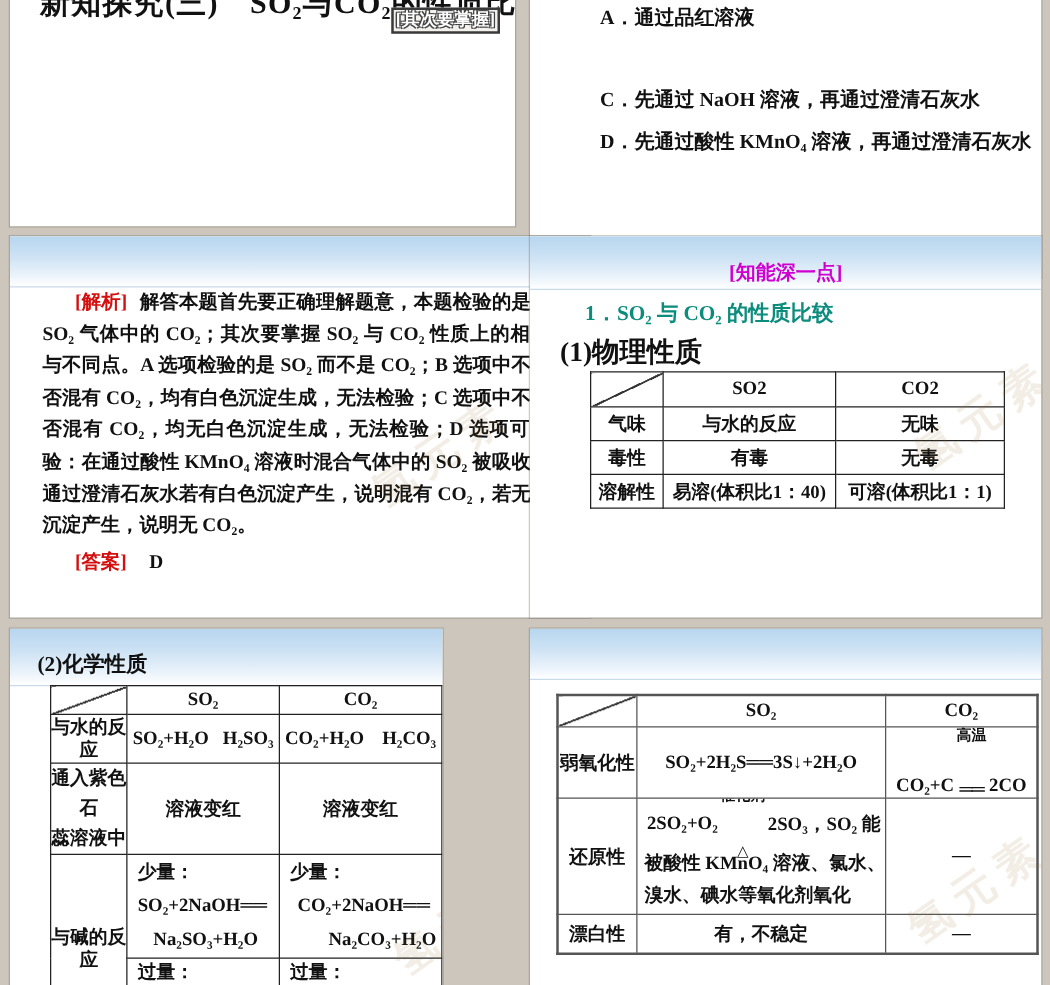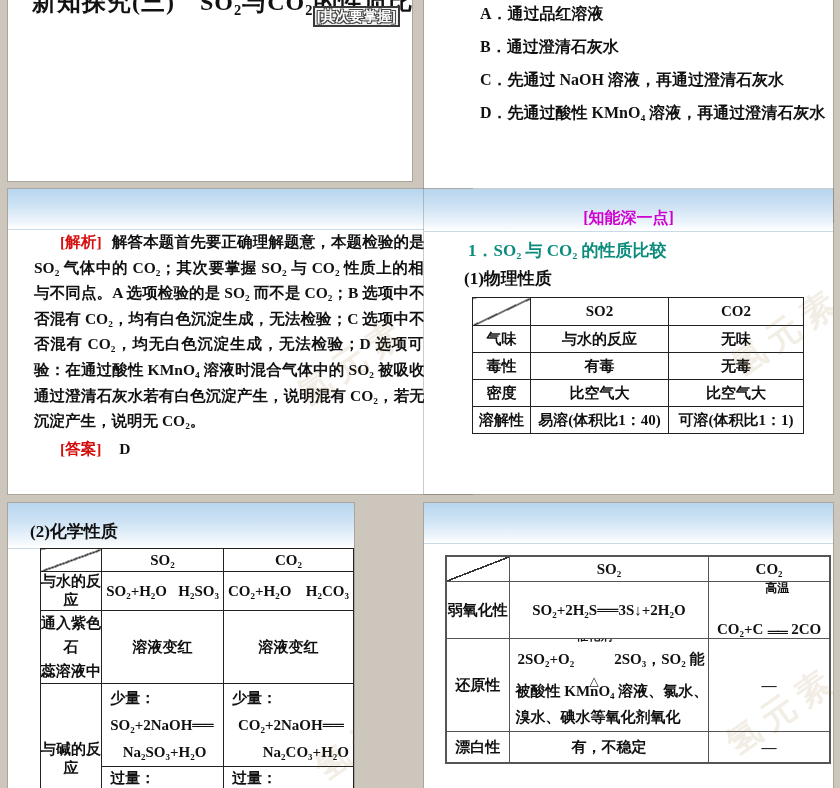--- a/index.html
+++ b/index.html
@@ -37,21 +37,21 @@
   .analysis-p{margin:0;font-size:15.5px;font-weight:bold;line-height:25.6px;text-align:justify;text-indent:26px;}
   .red{color:#d30f0f;}
   .lbl{margin-right:10px;}
   .answer-line{margin-top:5px;font-size:15.5px;font-weight:bold;text-indent:26px;}
   .answer-val{margin-left:18px;}
 
   
   .kn-header{justify-content:center;padding-bottom:2px;}
   .kn-header .t{font-size:16px;font-weight:bold;color:#cf00cf;}
   .sec-title{position:absolute;left:44px;top:50px;font-size:17px;font-weight:bold;color:#0b8c7d;white-space:nowrap;}
-  .sub-title{position:absolute;left:40px;top:78px;font-size:17px;font-weight:bold;}
+  .sub-title{position:absolute;left:24px;top:78px;font-size:22px;font-weight:bold;}
 
   table{border-collapse:collapse;table-layout:fixed;font-weight:bold;}
   td{border:1px solid #222;text-align:center;vertical-align:middle;padding:0;overflow:hidden;}
   .diag{background:linear-gradient(to bottom right,transparent calc(50% - 0.8px),#333 calc(50% - 0.8px),#333 calc(50% + 0.8px),transparent calc(50% + 0.8px));}
 
   .phys-table{position:absolute;left:48px;top:108px;border:1.5px solid #222;font-size:15px;}
   .phys-table td{height:26px;}
   .phys-c1{width:58px;} .phys-c2{width:138px;} .phys-c3{width:135px;}
 
   
@@ -100,21 +100,20 @@
 
 <div id="canvas">
 
   <div class="slide slide-tl">
     <div class="page-title">新知探究(三)　SO₂与CO₂的性质比较</div>
     <div class="badge">[其次要掌握]</div>
   </div>
 
   <div class="slide slide-tr">
     <div class="opt opt-a">A．通过品红溶液</div>
-    <div class="opt opt-b">B．通过澄清石灰水</div>
     <div class="opt opt-c">C．先通过 NaOH 溶液，再通过澄清石灰水</div>
     <div class="opt opt-d">D．先通过酸性 KMnO₄ 溶液，再通过澄清石灰水</div>
   </div>
 
   <div class="slide slide-ml">
     <div class="grad"></div>
     <div class="analysis-wrap">
       <p class="analysis-p"><span class="red lbl">[解析]</span><span>解答本题首先要正确理解题意，本题检验的是混在 SO₂ 气体中的 CO₂；其次要掌握 SO₂ 与 CO₂ 性质上的相似点与不同点。A 选项检验的是 SO₂ 而不是 CO₂；B 选项中不管是否混有 CO₂，均有白色沉淀生成，无法检验；C 选项中不管是否混有 CO₂，均无白色沉淀生成，无法检验；D 选项可以检验：在通过酸性 KMnO₄ 溶液时混合气体中的 SO₂ 被吸收，再通过澄清石灰水若有白色沉淀产生，说明混有 CO₂，若无白色沉淀产生，说明无 CO₂。</span></p>
       <div class="answer-line">
         <span class="red">[答案]</span><span class="answer-val">D</span>
@@ -145,25 +144,20 @@
         <td>气味</td>
         <td>与水的反应</td>
         <td>无味</td>
       </tr>
       <tr>
         <td>毒性</td>
         <td>有毒</td>
         <td>无毒</td>
       </tr>
       <tr>
-        <td>密度</td>
-        <td>比空气大</td>
-        <td>比空气大</td>
-      </tr>
-      <tr>
         <td>溶解性</td>
         <td>易溶(体积比1：40)</td>
         <td>可溶(体积比1：1)</td>
       </tr>
     </tbody>
       </table>
     <span class="wm" style="left:720px;top:120px;left:300px;">氢元素</span>
   </div>
 
   <div class="slide slide-bl">

